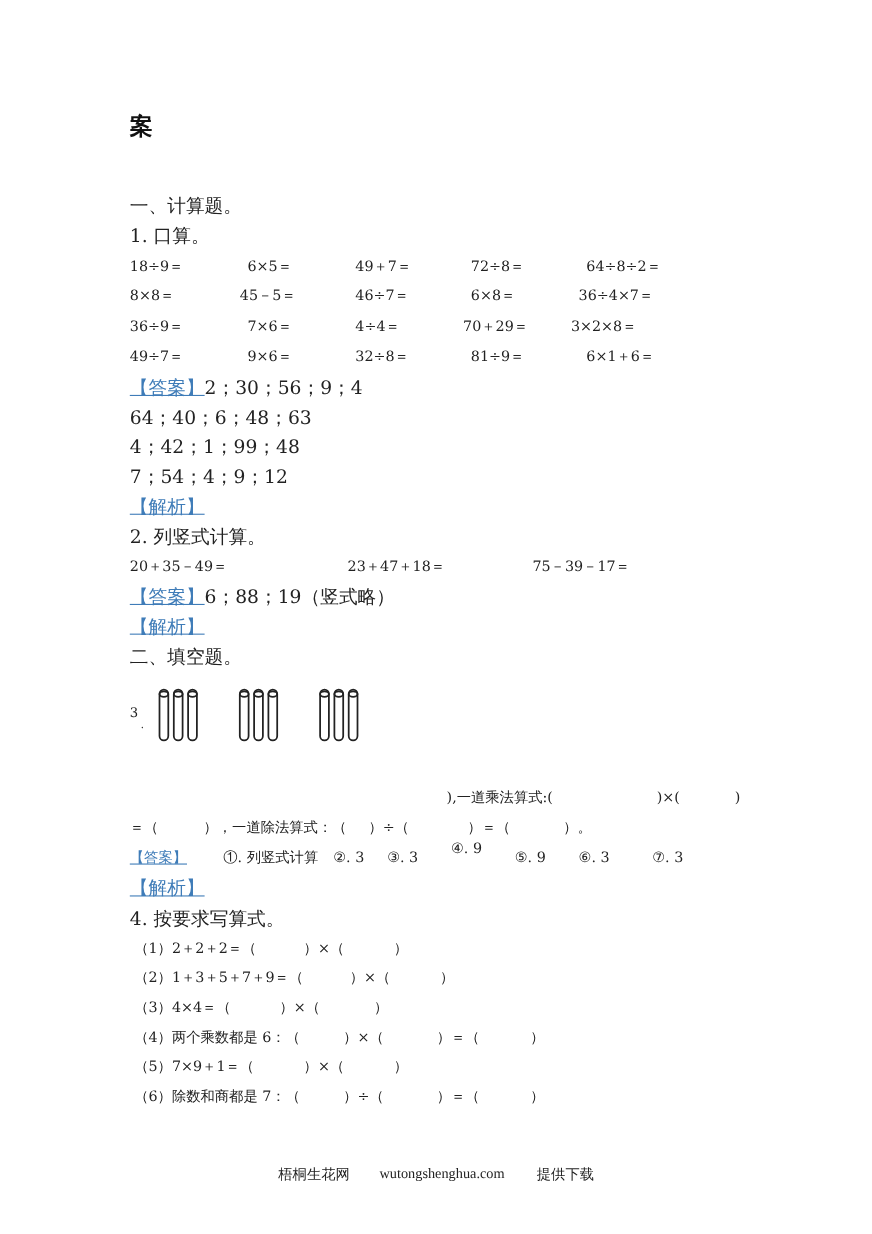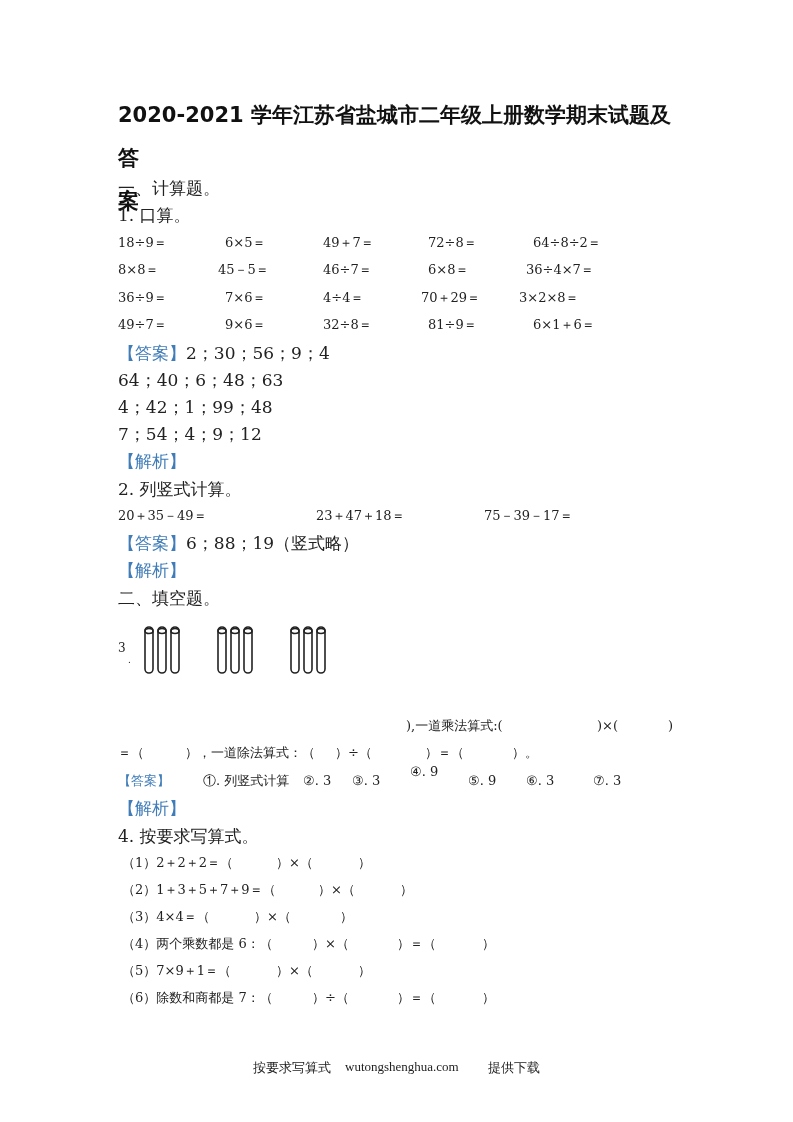--- a/index.html
+++ b/index.html
@@ -12,34 +12,33 @@
   .title {
     position: absolute; left: 118px; top: 94px; width: 560px;
     font-family: "DejaVu Sans", "Liberation Sans", sans-serif;
     font-weight: bold; font-size: 21px; line-height: 43px; color: #111;
   }
   .line {
     position: absolute; left: 118px; font-size: 17px; line-height: 16px;
     white-space: nowrap; color: #222;
   }
   .cell { position: absolute; white-space: nowrap; font-size: 13px; line-height: 16px; color: #222; }
-  .tag { color: #3f7cb8; }
+  .tag { color: #3f7cb8; text-decoration: underline; }
   .footer {
     position: absolute; top: 1059px; left: 0; width: 793px; font-size: 13px; color: #222;
     font-family: "Liberation Serif", "DejaVu Serif", serif;
   }
   .footer span { position: absolute; white-space: nowrap; }
 </style>
 </head>
 <body>
 
 <div class="page">
 
   <div class="title">
-    <div>2020-2021 学年江苏省盐城市二年级上册数学期末试题及答</div>
     <div>案</div>
   </div>
 
   <div class="line" style="top:180px">一、计算题。</div>
   <div class="line" style="top:207px">1. 口算。</div>
 
   <div>
 
     <span class="cell" style="left:118px;top:235px">18÷9＝</span>
     <span class="cell" style="left:225px;top:235px">6×5＝</span>
@@ -165,17 +164,17 @@
   <span class="cell" style="left:122px;top:963px">（5）7×9＋1＝（</span>
   <span class="cell" style="left:276px;top:963px">）×（</span>
   <span class="cell" style="left:358px;top:963px">）</span>
 
   <span class="cell" style="left:122px;top:990px">（6）除数和商都是 7：（</span>
   <span class="cell" style="left:312px;top:990px">）÷（</span>
   <span class="cell" style="left:397px;top:990px">）＝（</span>
   <span class="cell" style="left:482px;top:990px">）</span>
 
   <div class="footer">
-    <span style="left:253px">按要求写算式</span>
+    <span style="left:253px">梧桐生花网</span>
     <span style="left:345px">wutongshenghua.com</span>
     <span style="left:488px">提供下载</span>
   </div>
 </div>
 
 </body></html>

